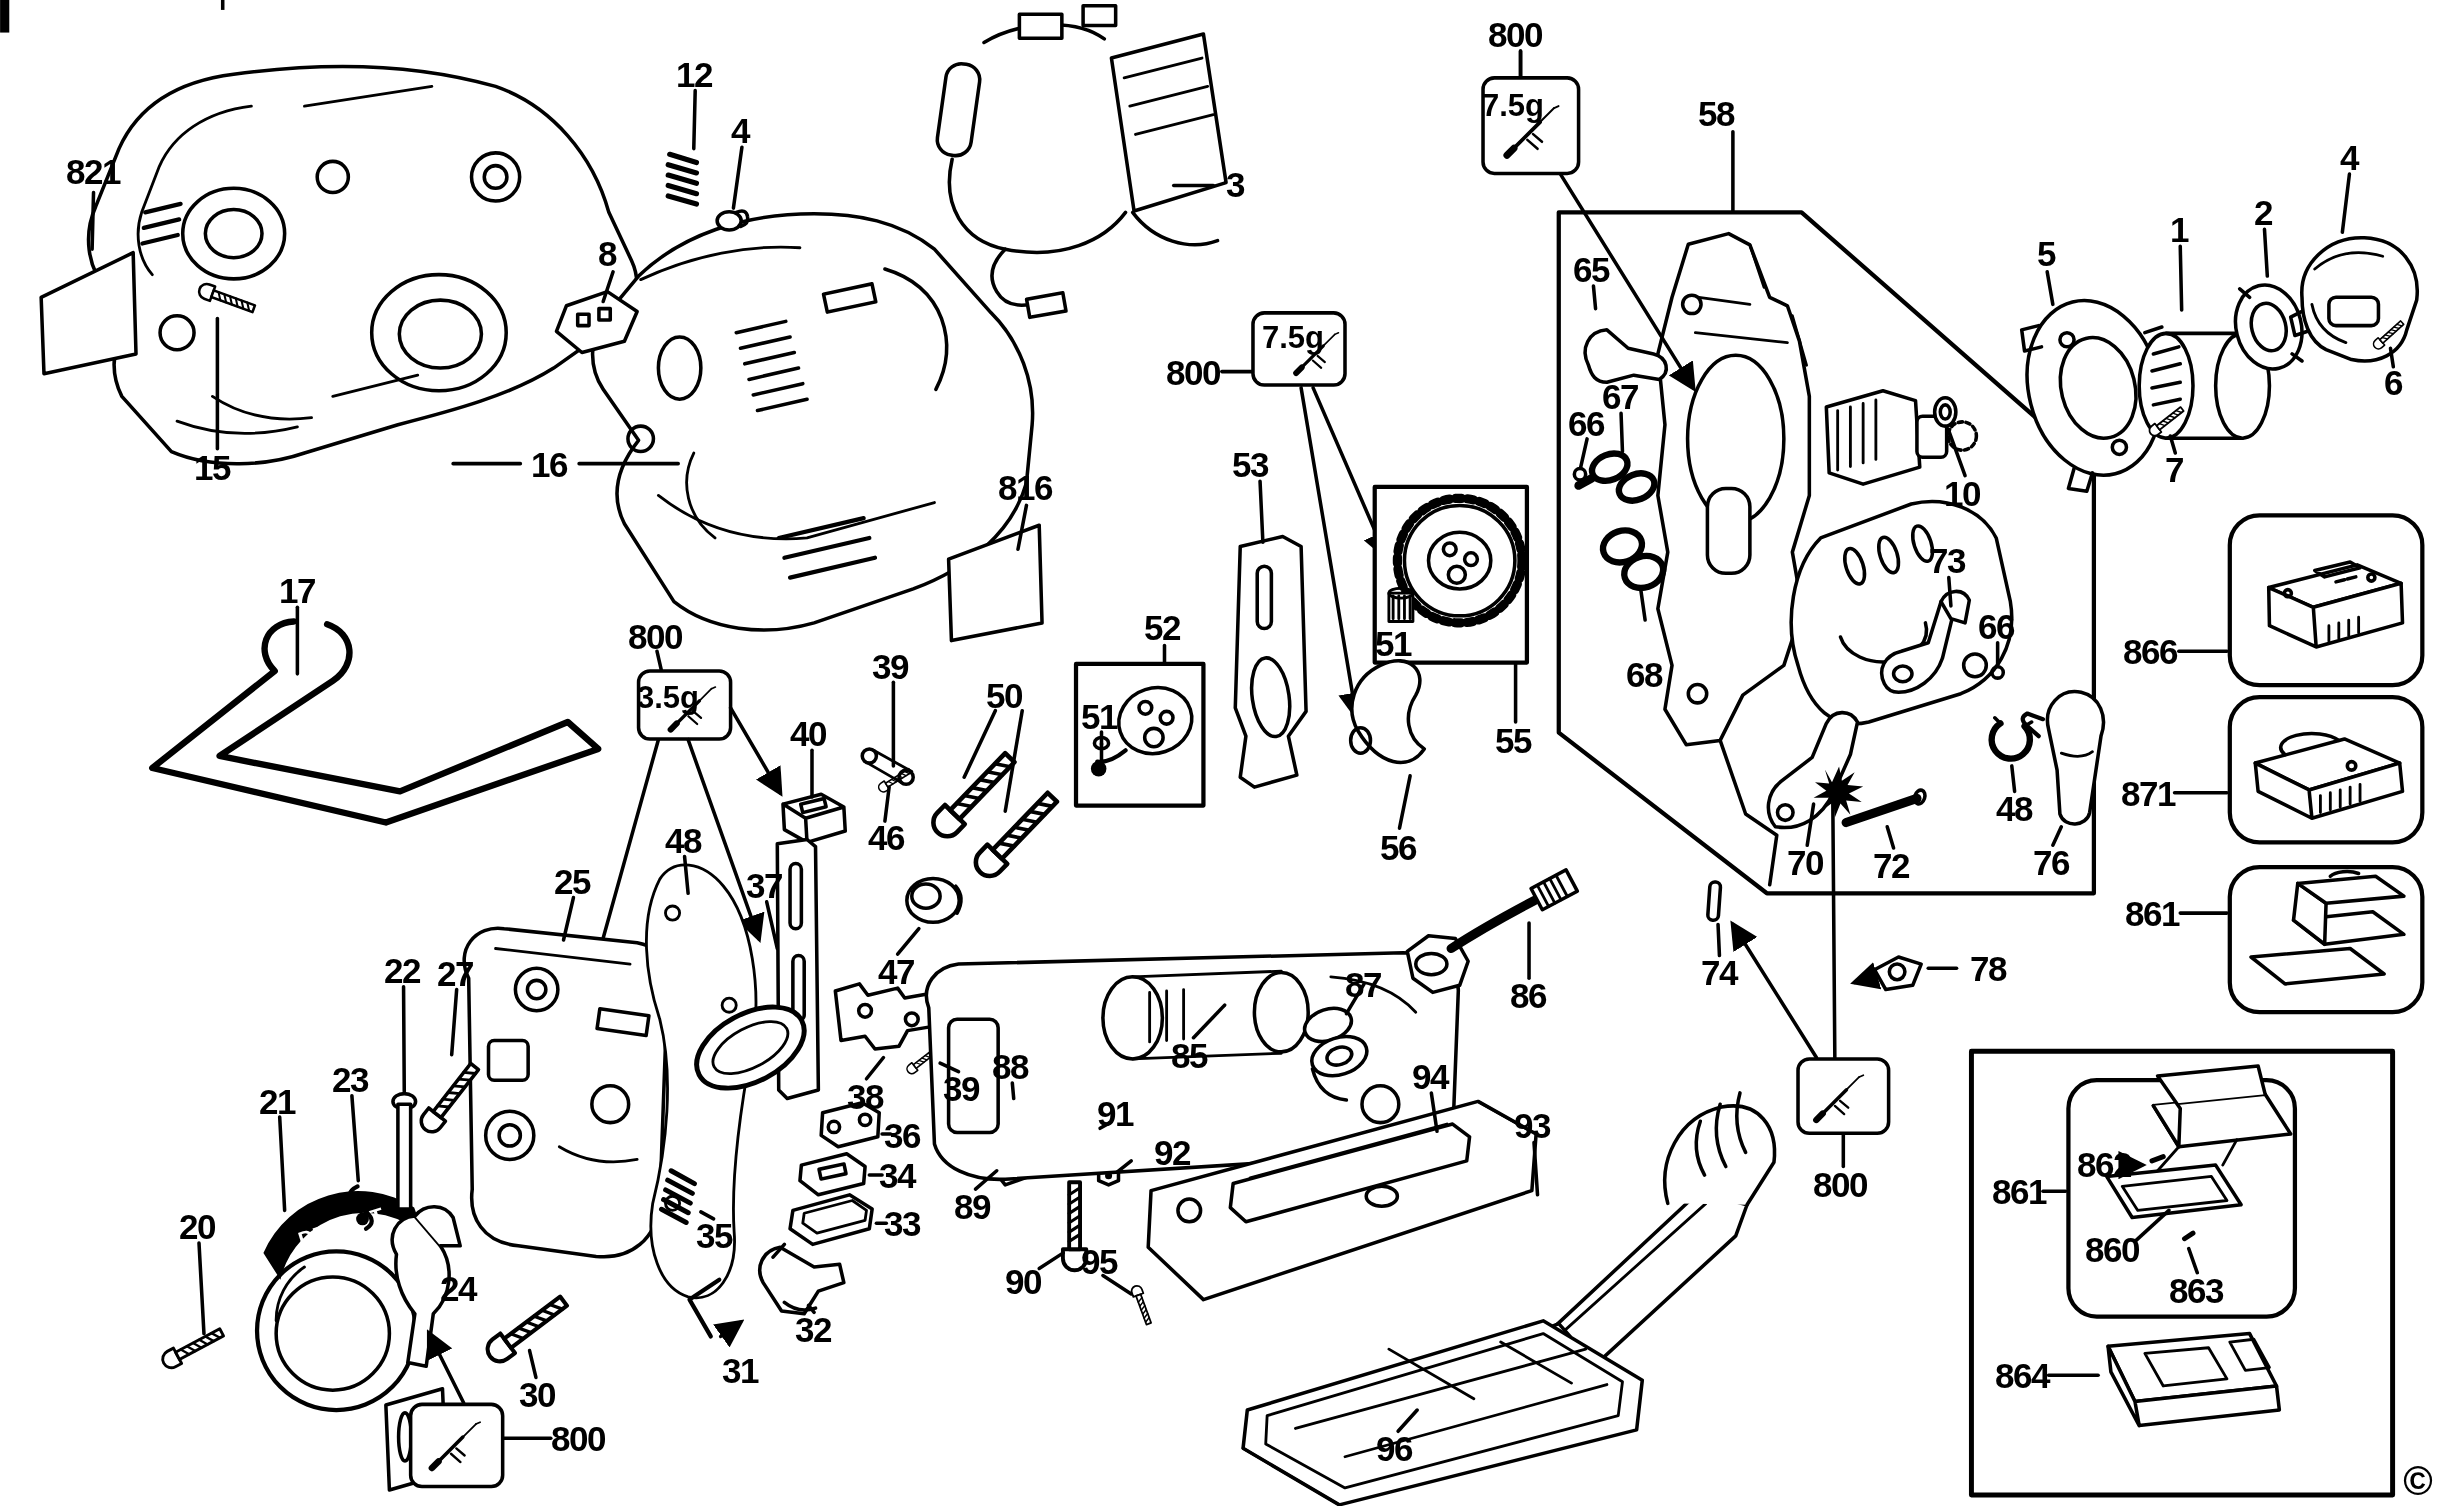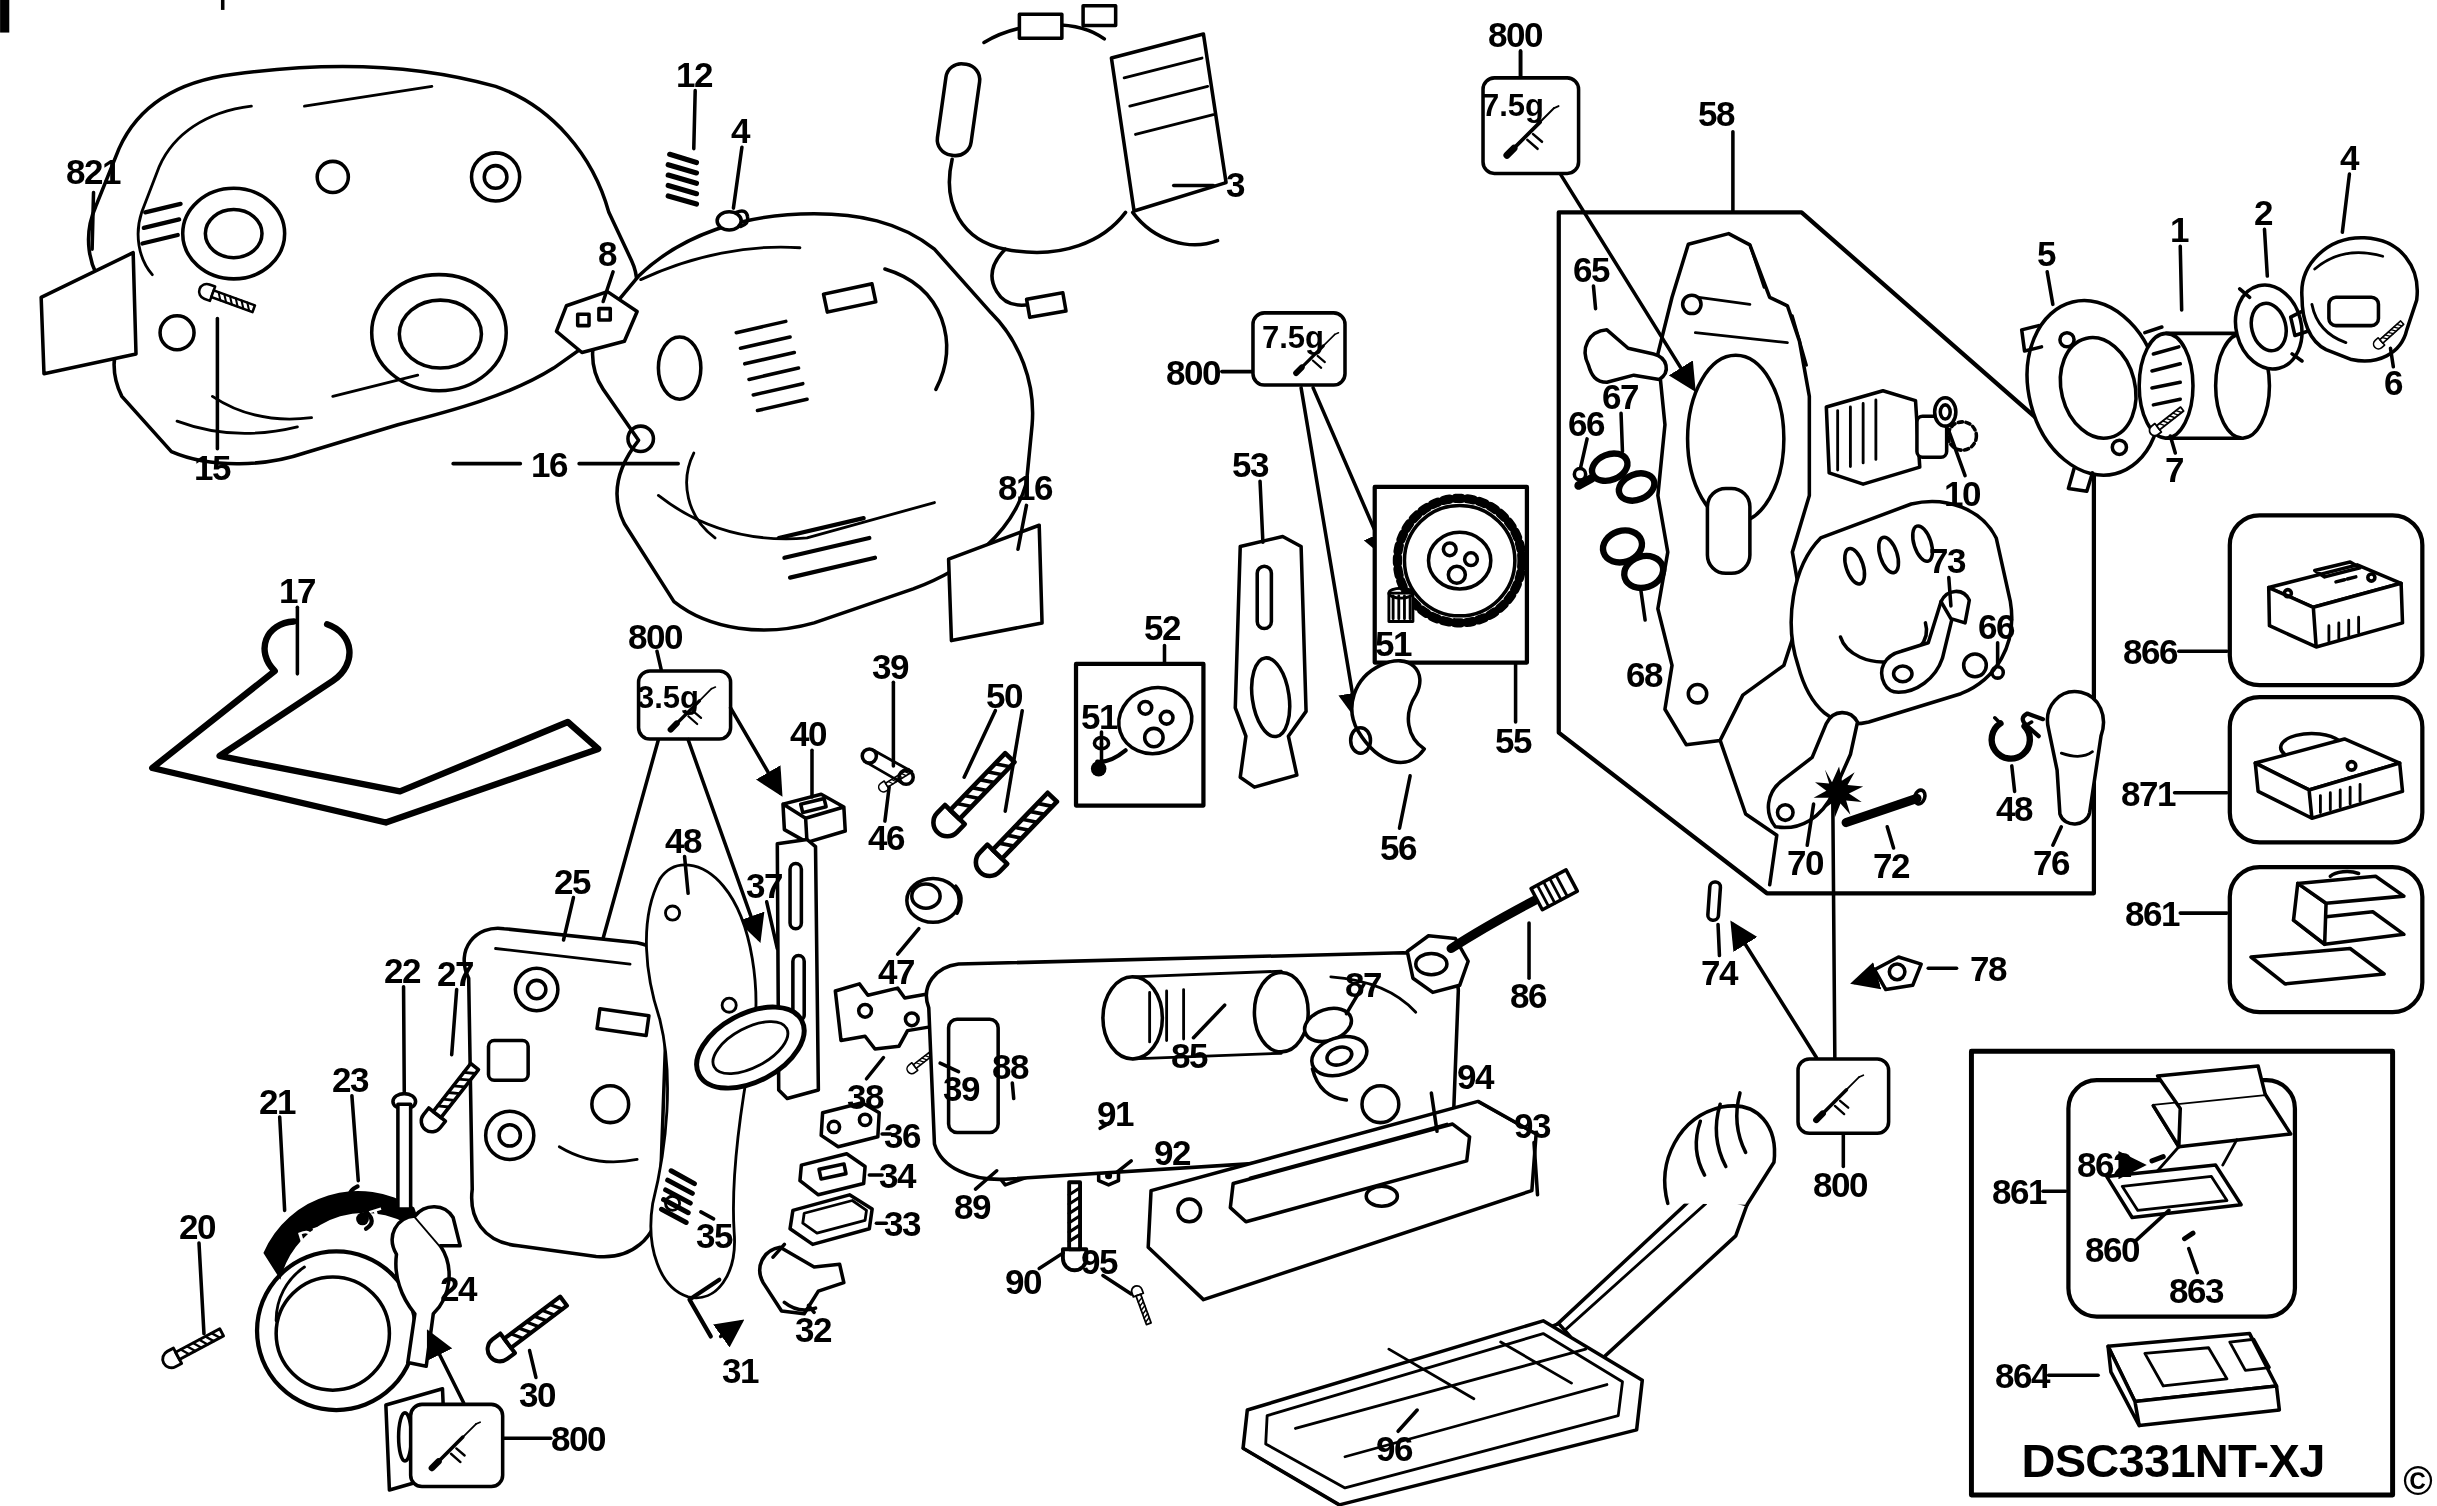--- a/index.html
+++ b/index.html
@@ -664,33 +664,32 @@
       <div class="callout" style="left: 865px; top: 1096px;">38</div>
       <div class="callout" style="left: 961px; top: 1088px;">39</div>
       <div class="callout" style="left: 896px; top: 971px;">47</div>
       <div class="callout" style="left: 1189px; top: 1055px;">85</div>
       <div class="callout" style="left: 1010px; top: 1066px;">88</div>
       <div class="callout" style="left: 972px; top: 1206px;">89</div>
       <div class="callout" style="left: 1023px; top: 1281px;">90</div>
       <div class="callout" style="left: 1115px; top: 1113px;">91</div>
       <div class="callout" style="left: 1138px; top: 1152px; margin-left: 34px;">92</div>
       <div class="callout" style="left: 1099px; top: 1261px;">95</div>
-      <div class="callout" style="left: 1430px; top: 1076px; margin-left: 45px;">94</div>
+      <div class="callout" style="left: 1430px; top: 1076px;">94</div>
       <div class="callout" style="left: 1532px; top: 1125px;">93</div>
       <div class="callout" style="left: 1394px; top: 1448px;">96</div>
       <div class="callout" style="left: 1528px; top: 995px;">86</div>
       <div class="callout" style="left: 1363px; top: 968px; margin-top: 16px;">87</div>
       <div class="callout" style="left: 578px; top: 1438px;">800</div>
       <div class="callout" style="left: 2104px; top: 1164px;">862</div>
       <div class="callout" style="left: 2019px; top: 1191px;">861</div>
       <div class="callout" style="left: 2112px; top: 1249px;">860</div>
       <div class="callout" style="left: 2196px; top: 1290px;">863</div>
       <div class="callout" style="left: 2022px; top: 1375px;">864</div>
     </div>
 <div>
       <div class="amount" style="left: 1513px; top: 105px;">7.5g</div>
       <div class="amount" style="left: 1293px; top: 337px;">7.5g</div>
       <div class="amount" style="left: 668px; top: 697px;">3.5g</div>
     </div>
-<div class="model-text" style="left:2173px;top:1460px;">DSC331NT-XJ</div>
 <div class="copyright" style="left:2418px;top:1481px;">©</div>
 </div>
 
 
 </body></html>

